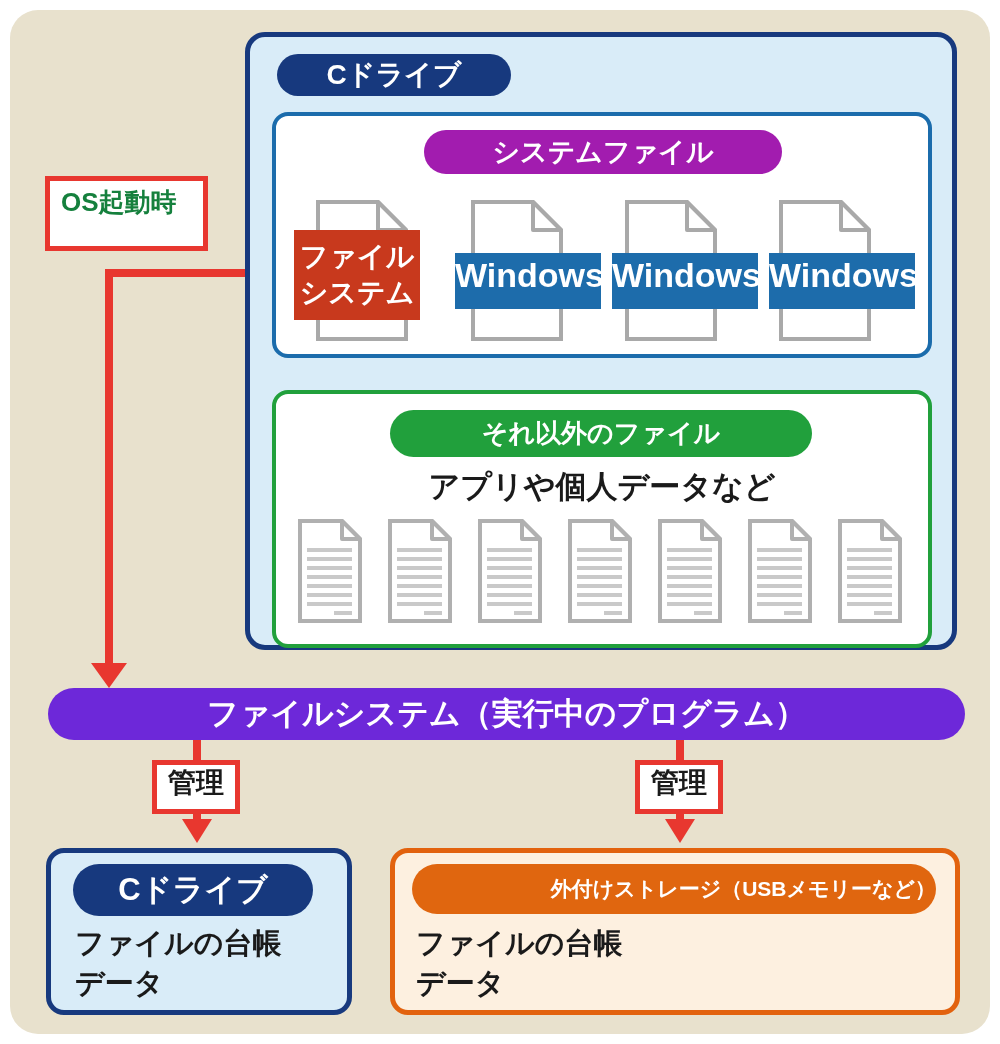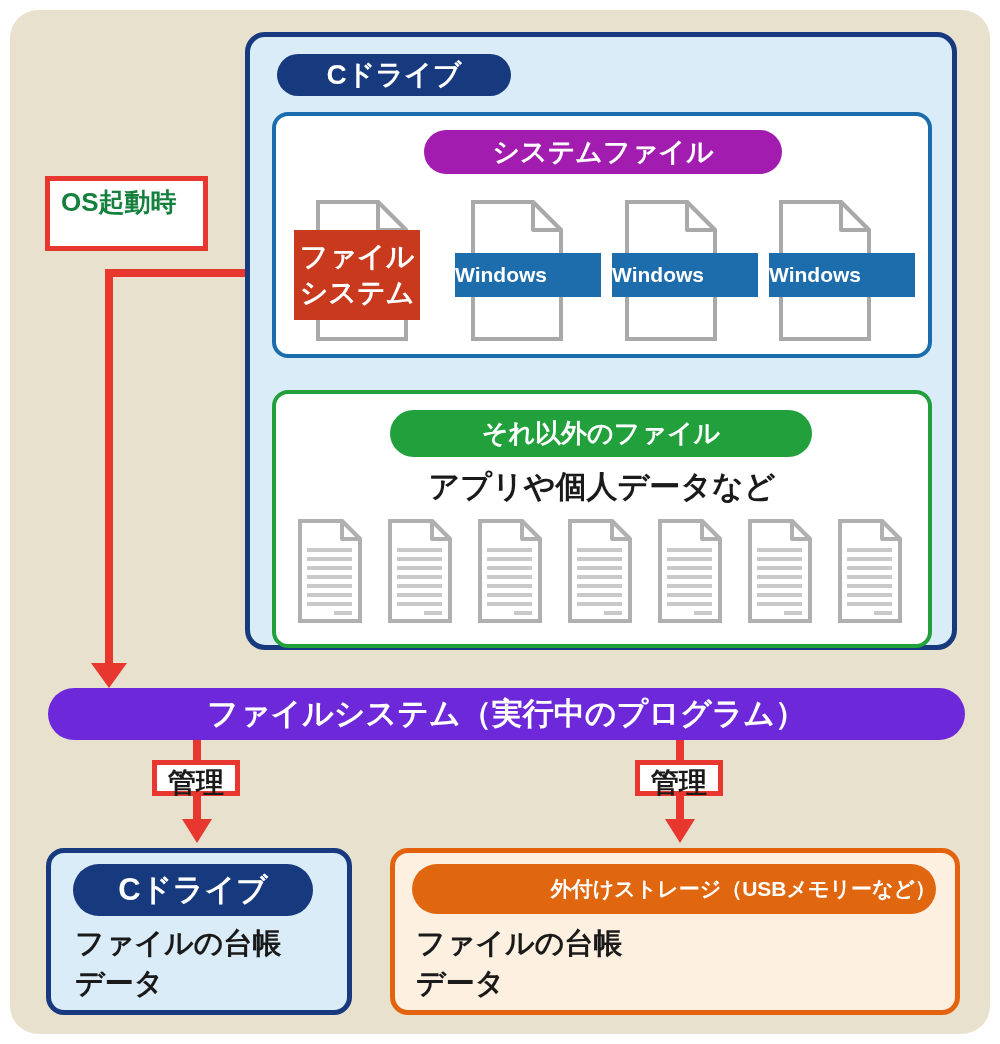--- a/index.html
+++ b/index.html
@@ -29,40 +29,40 @@
 
   
   .sys-box { left: 272px; top: 112px; width: 660px; height: 246px;
              background: #ffffff; border: 4px solid #1b6cac; border-radius: 16px; }
   .sys-pill { left: 424px; top: 130px; width: 358px; height: 44px; background: #a21caf;
               font-size: 27px; line-height: 44px; }
   .doc-big { top: 198px; width: 96px; height: 145px; }
   .fs-box { left: 294px; top: 230px; width: 126px; height: 90px; background: #c8391d;
             color: #fff; font-weight: bold; font-size: 28px; line-height: 1.3;
             display: flex; flex-direction: column; align-items: center; justify-content: center; }
-  .win-bar { top: 253px; width: 146px; height: 44px; background: #1d6cab; color: #fff;
-             font-weight: bold; font-size: 21px; line-height: 44px; text-align: left; }
+  .win-bar { top: 253px; width: 146px; height: 56px; background: #1d6cab; color: #fff;
+             font-weight: bold; font-size: 34px; line-height: 44px; text-align: left; }
 
   
   .other-box { left: 272px; top: 390px; width: 660px; height: 258px;
                background: #ffffff; border: 4px solid #21a03c; border-radius: 16px; }
   .other-pill { left: 390px; top: 410px; width: 422px; height: 47px; background: #21a03c;
                 font-size: 26px; line-height: 47px; }
   .other-sub { left: 272px; top: 466px; width: 660px; text-align: center;
                font-size: 31px; font-weight: bold; color: #1a1a1a; }
   .doc-small { top: 518px; width: 66px; height: 106px; }
 
   
   .fsbar { left: 48px; top: 688px; width: 917px; height: 52px; background: #6d28d9;
            border-radius: 26px; color: #fff; font-weight: bold; font-size: 31px;
            line-height: 52px; text-align: center; }
 
   
   .mg-line { top: 740px; width: 8px; height: 80px; background: #e8372f; }
-  .mg-box { top: 760px; width: 88px; height: 36px; background: #ffffff; border: 5px solid #e8372f;
+  .mg-box { top: 760px; width: 88px; height: 54px; background: #ffffff; border: 5px solid #e8372f;
             color: #1a1a1a; font-weight: bold; font-size: 28px; line-height: 36px; text-align: center; }
   .mg-arrow { top: 819px; border-left-width: 15px; border-right-width: 15px; border-top-width: 24px; }
 
   
   .ledger-left { left: 46px; top: 848px; width: 306px; height: 167px;
                  background: #d9ecf8; border: 5px solid #17397e; border-radius: 18px; }
   .ledger-left-pill { left: 73px; top: 864px; width: 240px; height: 52px; background: #17397e;
                       font-size: 31px; line-height: 52px; }
   .ledger-right { left: 390px; top: 848px; width: 570px; height: 167px;
                   background: #fdf0e0; border: 5px solid #e2620e; border-radius: 18px; }

